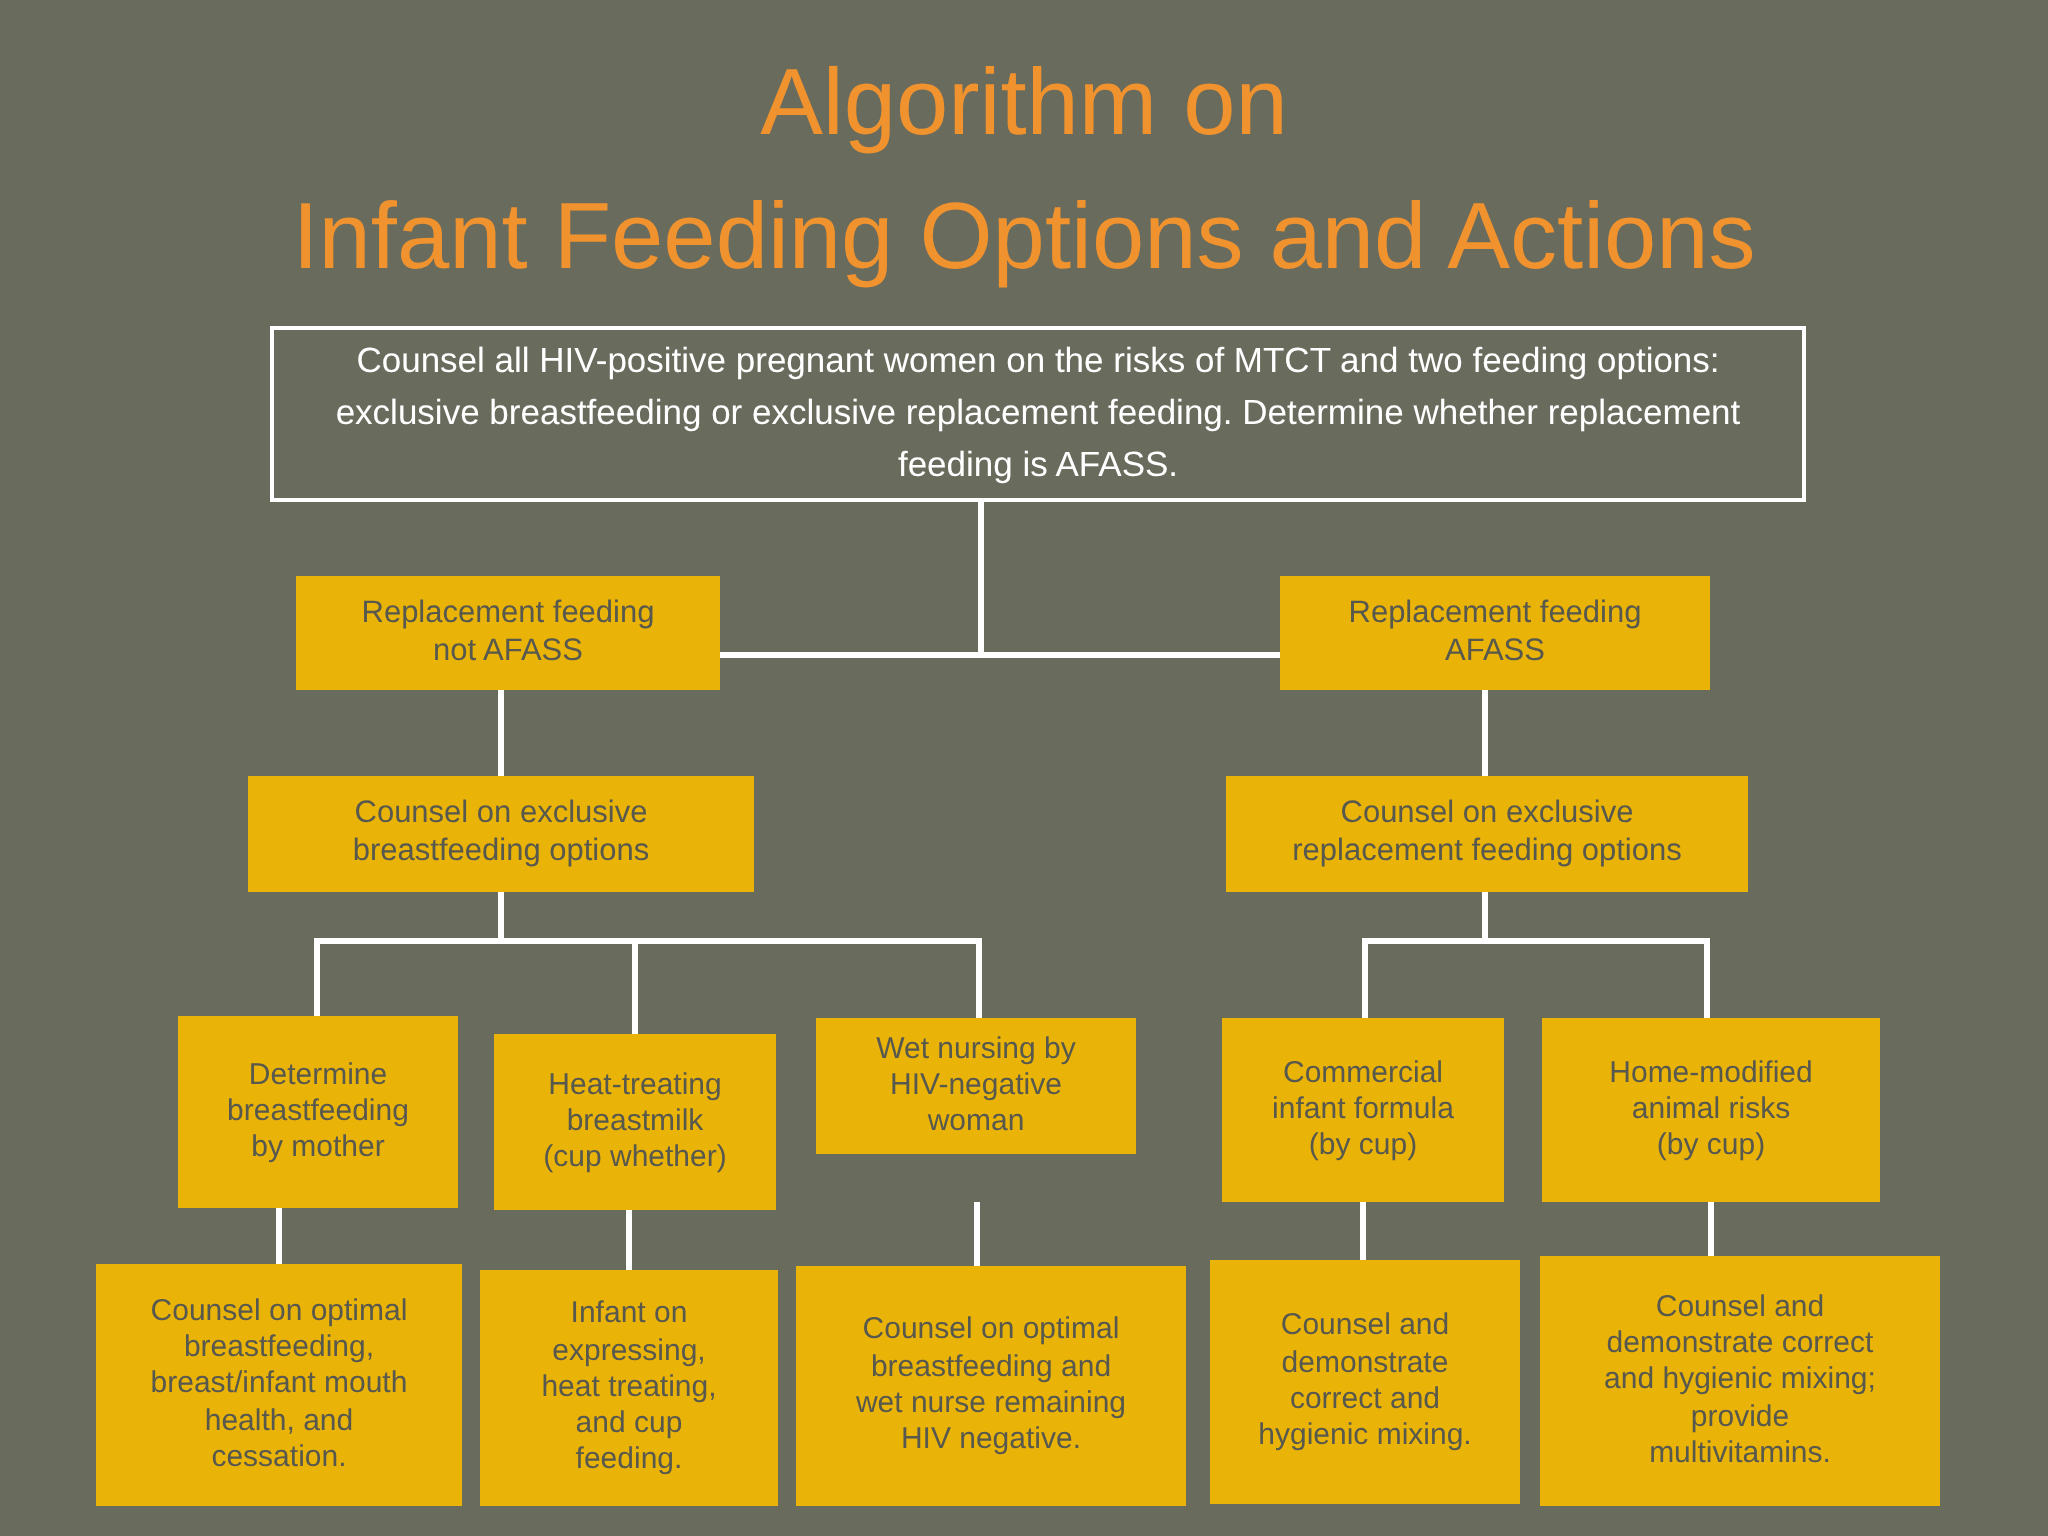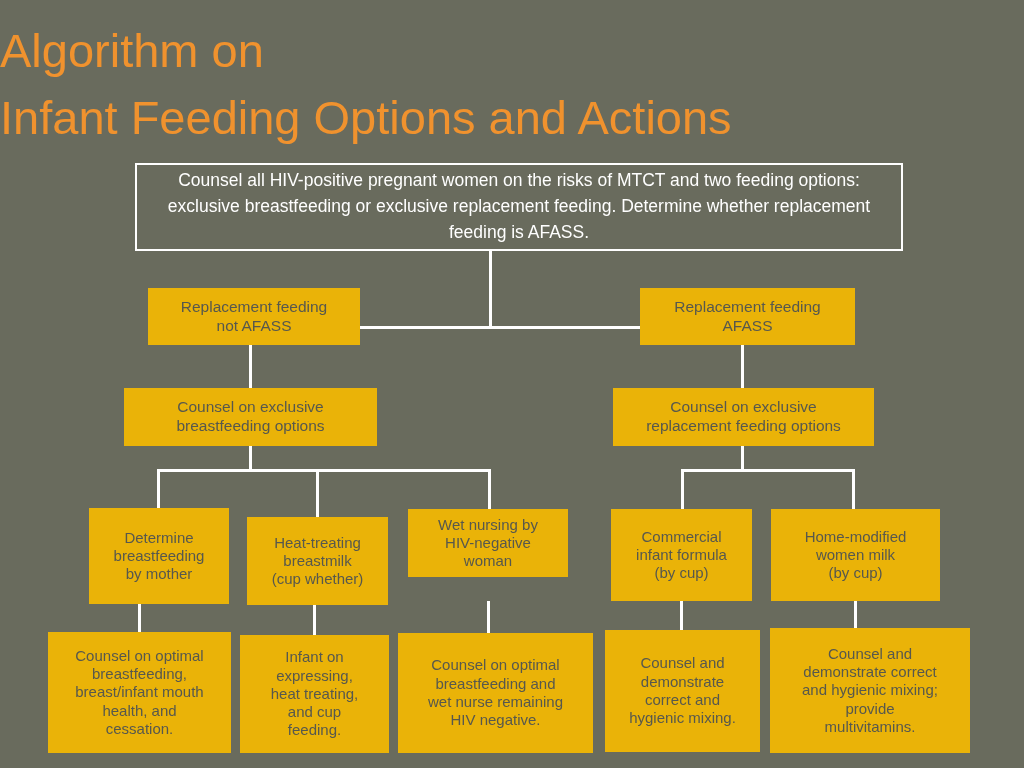--- a/index.html
+++ b/index.html
@@ -19,20 +19,21 @@
     height: 768px;
     background: #696b5d;
   }
 
   
   .title {
     position: absolute;
     left: 0;
     top: 18px;
     width: 1024px;
+    text-align: center;
     color: #f0922e;
     font-size: 47px;
     font-weight: 400;
     line-height: 1.42;
     letter-spacing: 0px;
     white-space: pre;
   }
 
   
   .headbox {
@@ -131,21 +132,21 @@
 
   <div class="node n-lvl4" style="left:408px; top:509px; width:160px; height:68px;">Wet nursing by
 HIV-negative
 woman</div>
 
   <div class="node n-lvl4" style="left:611px; top:509px; width:141px; height:92px;">Commercial
 infant formula
 (by cup)</div>
 
   <div class="node n-lvl4" style="left:771px; top:509px; width:169px; height:92px;">Home-modified
-women milk
+animal risks
 (by cup)</div>
 
   <div class="conn" style="left:138px; top:604px; width:3px; height:30px;"></div>
   <div class="conn" style="left:313px; top:605px; width:3px; height:32px;"></div>
   <div class="conn" style="left:487px; top:601px; width:3px; height:34px;"></div>
   <div class="conn" style="left:680px; top:601px; width:3px; height:31px;"></div>
   <div class="conn" style="left:854px; top:601px; width:3px; height:28px;"></div>
 
   <div class="node n-lvl5" style="left:48px; top:632px; width:183px; height:121px;">Counsel on optimal
 breastfeeding,

